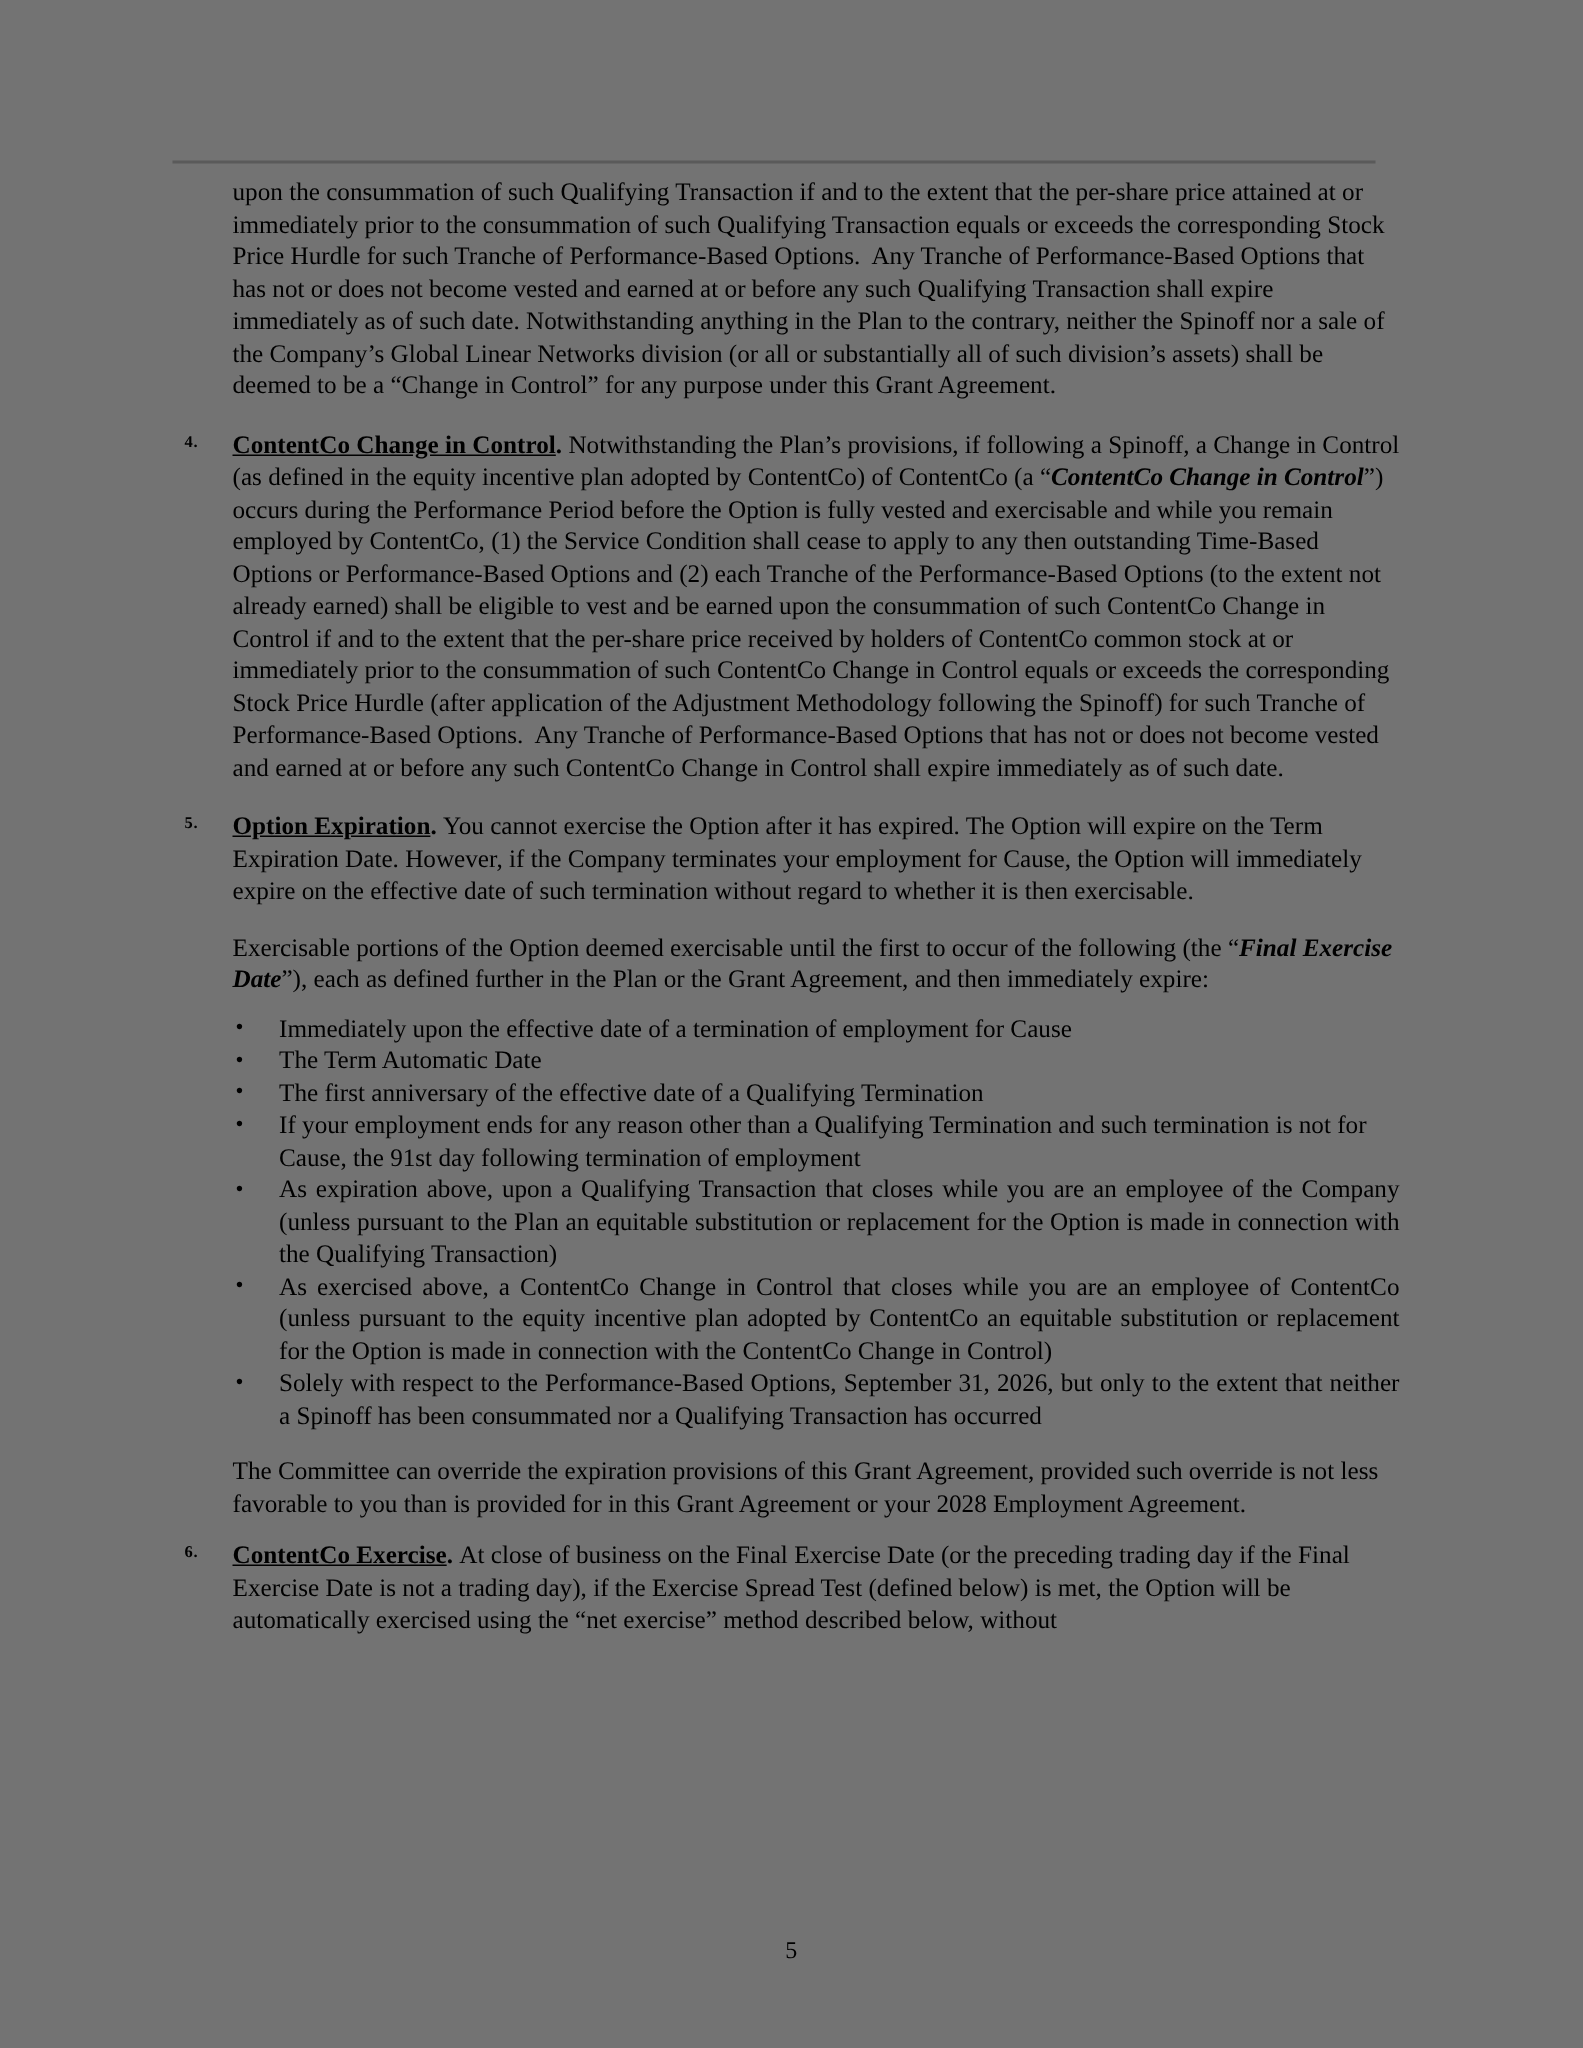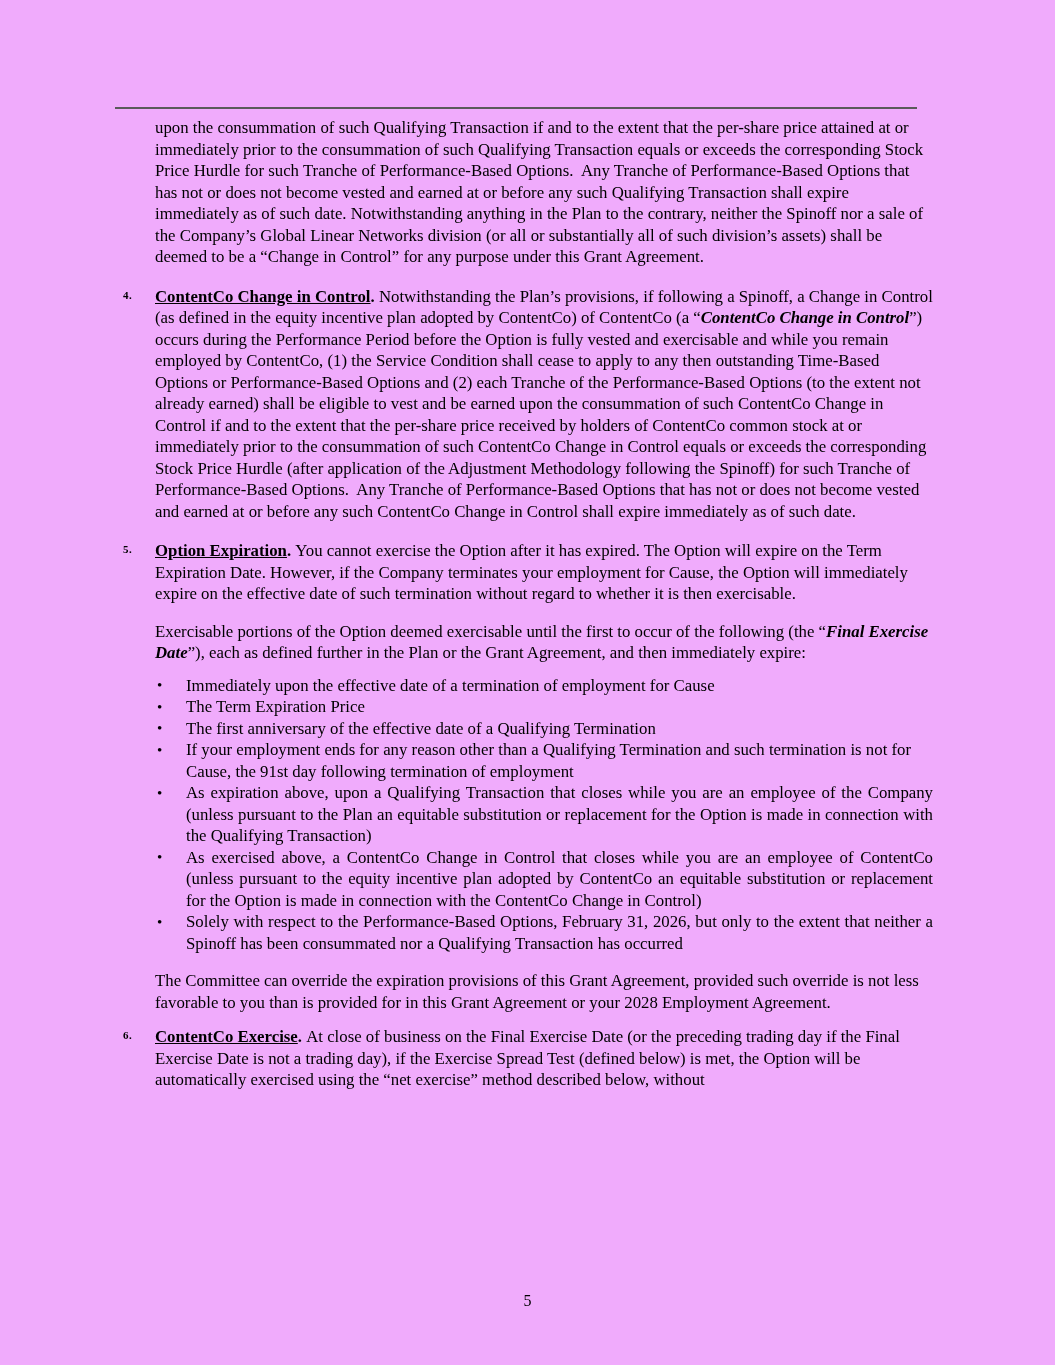--- a/index.html
+++ b/index.html
@@ -1,20 +1,20 @@
 <!DOCTYPE html>
 <html><head>
 <meta charset="utf-8">
 <style>
   html, body { margin: 0; padding: 0; background: #ffffff; }
   .page {
     position: relative;
     width: 1055px;
     height: 1365px;
-    background: #f0abfc;
+    background: #737373;
     font-family: "Liberation Serif", "DejaVu Serif", serif;
     font-size: 16.8px;
     line-height: 21.5px;
     color: #000000;
     overflow: hidden;
   }
   .rule {
     position: absolute;
     top: 107px;
     left: 115px;
@@ -82,41 +82,41 @@
 
   <div class="block" id="exercisable"><span class="seg-n">Exercisable portions of the Option deemed exercisable until the first to occur of the following (the “</span><span class="seg-bi">Final Exercise Date</span><span class="seg-n">”), each as defined further in the Plan or the Grant Agreement, and then immediately expire:</span></div>
 
   <div class="bullets">
     <div class="bullet">
       <span class="marker">•</span>
       <span>Immediately upon the effective date of a termination of employment for Cause</span>
     </div>
     <div class="bullet">
       <span class="marker">•</span>
-      <span>The Term Expiration Price</span>
+      <span>The Term Automatic Date</span>
     </div>
     <div class="bullet">
       <span class="marker">•</span>
       <span>The first anniversary of the effective date of a Qualifying Termination</span>
     </div>
     <div class="bullet">
       <span class="marker">•</span>
       <span>If your employment ends for any reason other than a Qualifying Termination and such termination is not for Cause, the 91st day following termination of employment</span>
     </div>
     <div class="bullet justify">
       <span class="marker">•</span>
       <span>As expiration above, upon a Qualifying Transaction that closes while you are an employee of the Company (unless pursuant to the Plan an equitable substitution or replacement for the Option is made in connection with the Qualifying Transaction)</span>
     </div>
     <div class="bullet justify">
       <span class="marker">•</span>
       <span>As exercised above, a ContentCo Change in Control that closes while you are an employee of ContentCo (unless pursuant to the equity incentive plan adopted by ContentCo an equitable substitution or replacement for the Option is made in connection with the ContentCo Change in Control)</span>
     </div>
     <div class="bullet justify">
       <span class="marker">•</span>
-      <span>Solely with respect to the Performance-Based Options, February 31, 2026, but only to the extent that neither a Spinoff has been consummated nor a Qualifying Transaction has occurred</span>
+      <span>Solely with respect to the Performance-Based Options, September 31, 2026, but only to the extent that neither a Spinoff has been consummated nor a Qualifying Transaction has occurred</span>
     </div>
   </div>
 
   <div class="block" id="committee">The Committee can override the expiration provisions of this Grant Agreement, provided such override is not less favorable to you than is provided for in this Grant Agreement or your 2028 Employment Agreement.</div>
 
   <div class="block numbered" id="item6">
     <span class="num">6.</span>
     <span><span class="seg-bu">ContentCo Exercise</span><span class="seg-b">. </span><span class="seg-n">At close of business on the Final Exercise Date (or the preceding trading day if the Final Exercise Date is not a trading day), if the Exercise Spread Test (defined below) is met, the Option will be automatically exercised using the “net exercise” method described below, without</span></span>
   </div>
 

